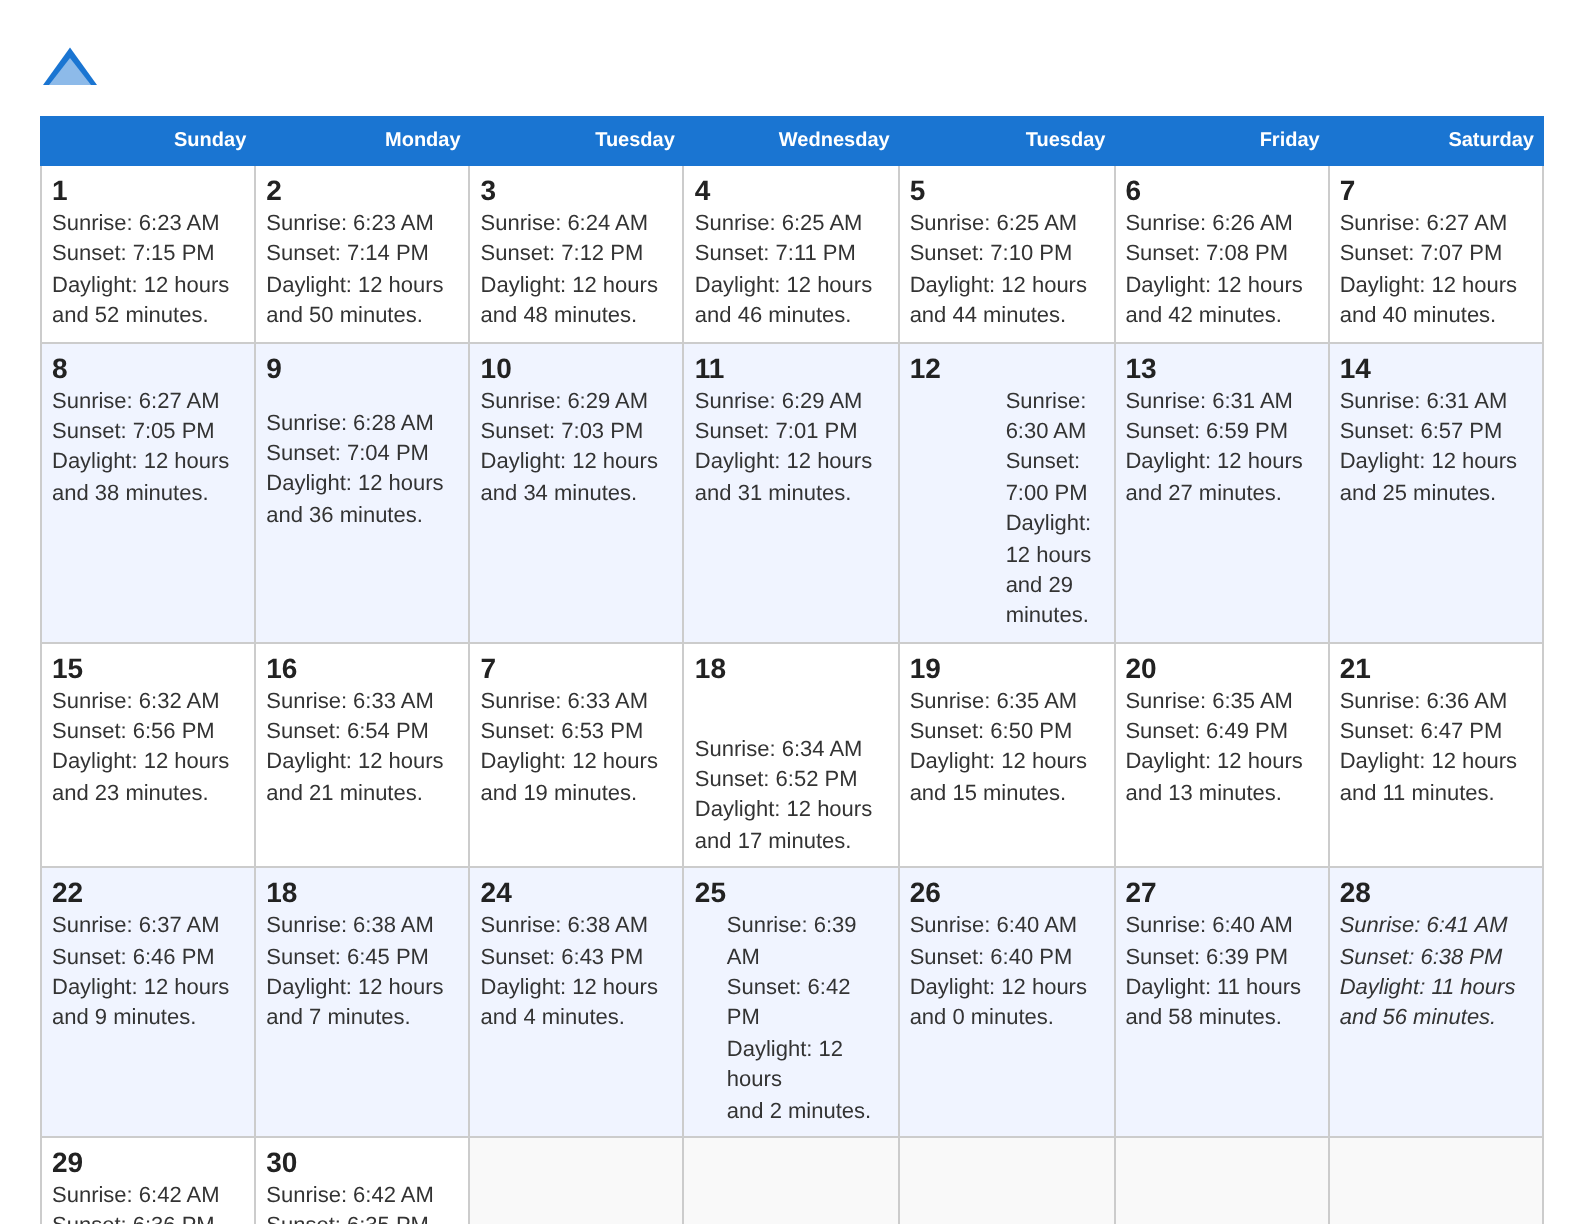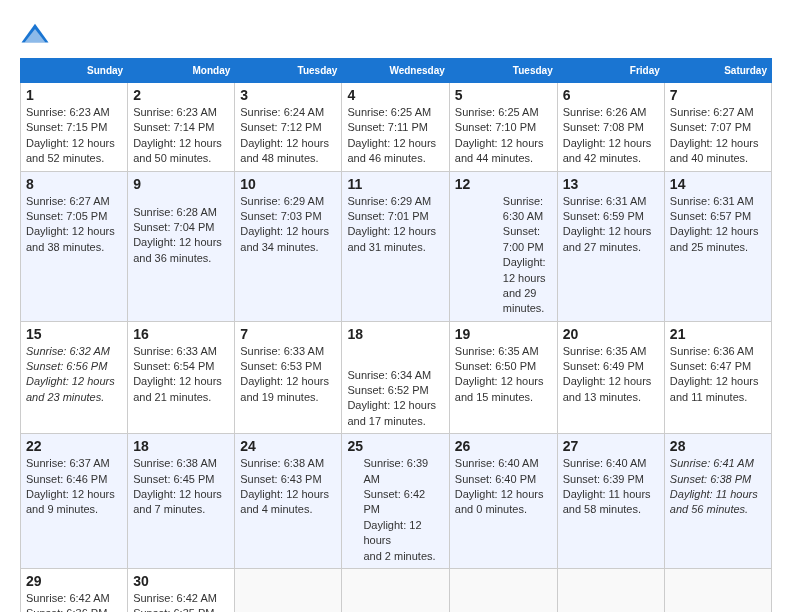--- a/index.html
+++ b/index.html
@@ -231,21 +231,21 @@
           <span class="day-num">14</span>
           <div class="cell-info" style="white-space: pre-line;">Sunrise: 6:31 AM
 Sunset: 6:57 PM
 Daylight: 12 hours
 and 25 minutes.</div>
         </td>
       </tr>
       <tr>
         <td>
           <span class="day-num">15</span>
-          <div class="cell-info" style="white-space: pre-line; font-style: italic;">Sunrise: 6:32 AM
+          <div class="cell-info" style="white-space: pre-line;">Sunrise: 6:32 AM
 Sunset: 6:56 PM
 Daylight: 12 hours
 and 23 minutes.</div>
         </td>
         <td>
           <span class="day-num">16</span>
           <div class="cell-info" style="white-space: pre-line;">Sunrise: 6:33 AM
 Sunset: 6:54 PM
 Daylight: 12 hours
 and 21 minutes.</div>

